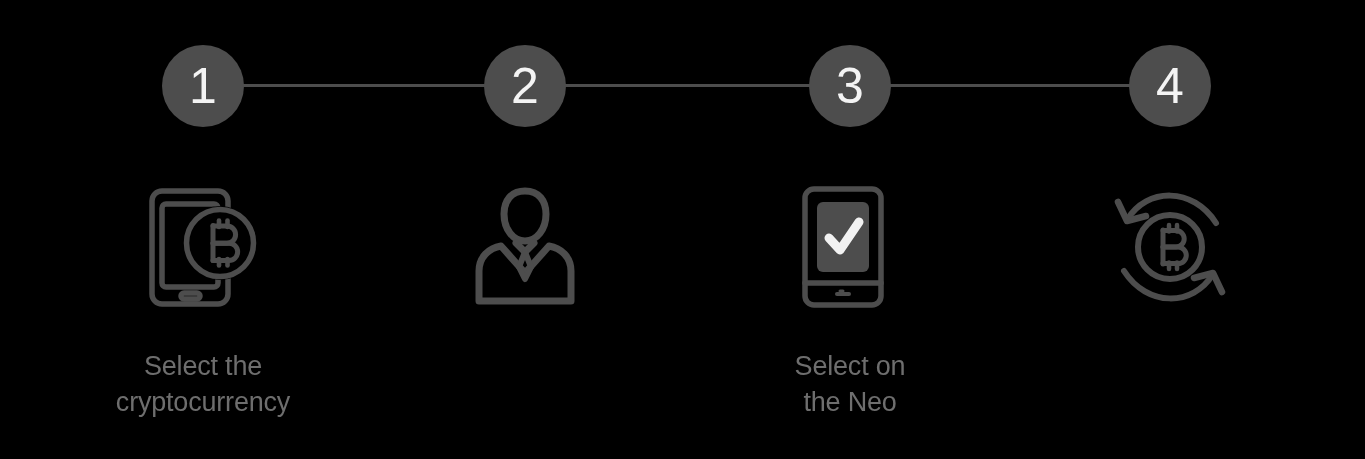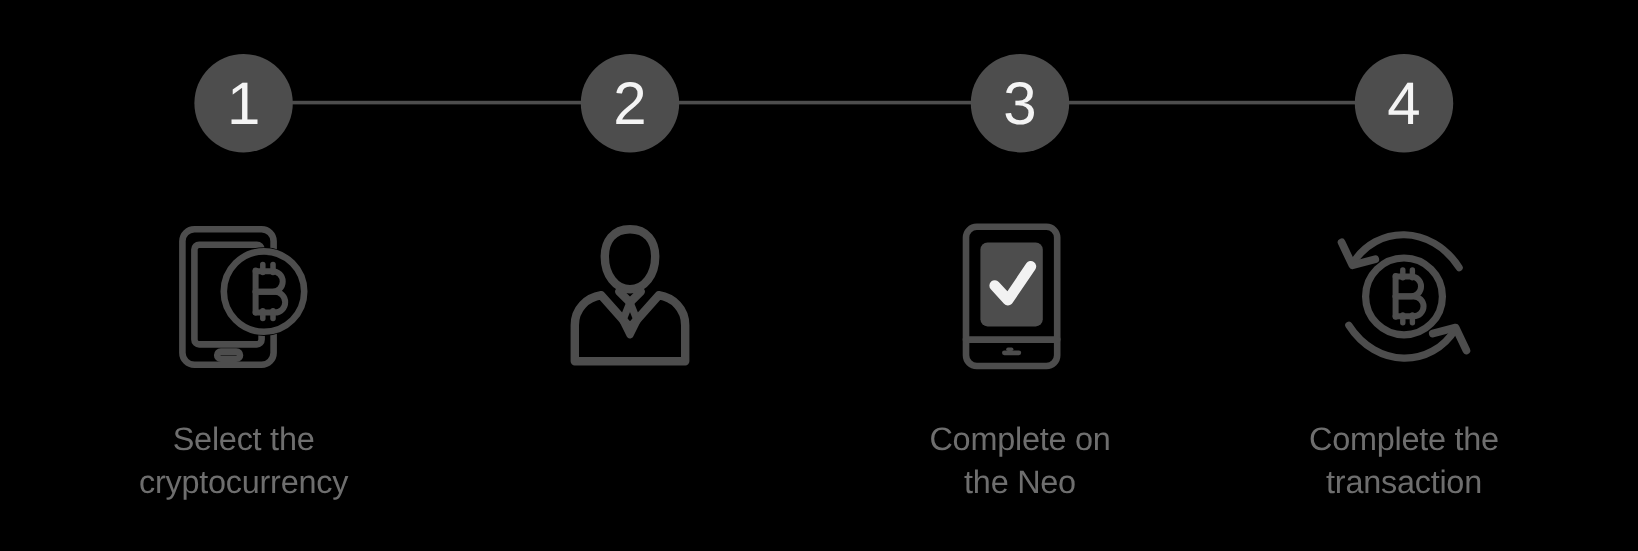--- a/index.html
+++ b/index.html
@@ -179,21 +179,21 @@
 
           <rect x="15" y="16" width="52" height="70" rx="6" ry="6" fill="#4d4d4d" stroke="none"></rect>
 
           <path d="M27 52 L38 64 L57 36" stroke="#f2f2f2" stroke-width="9"></path>
 
           <path d="M35 108 h12" stroke-width="4"></path>
           <path d="M38 105 h3" stroke-width="3"></path>
         </svg>
       </div>
 
-      <div class="caption">Complete on
+      <div class="caption">Select on
 the Neo</div>
     </div>
 
     <div class="step step-4">
       <div class="bullet">4</div>
 
       <div class="icon-wrap">
         <svg width="112" height="114" viewBox="0 0 112 114" fill="none" stroke="#4d4d4d" stroke-width="6" stroke-linecap="round" stroke-linejoin="round">
 
           <path d="M13 30 C 33 -3, 79 -3, 102 33"></path>
@@ -207,18 +207,16 @@
           <path d="M49 40 V74" stroke-width="5"></path>
           <path d="M55 35 V41.5" stroke-width="4.5"></path>
           <path d="M55 72.5 V79" stroke-width="4.5"></path>
           <path d="M63 35 V41.5" stroke-width="4.5"></path>
           <path d="M63 72.5 V79" stroke-width="4.5"></path>
           <path d="M49 40.5 H62 a8.2 8.2 0 0 1 0 16.4 H49" stroke-width="5"></path>
           <path d="M49 57 H64 a8.2 8.2 0 0 1 0 16.6 H49" stroke-width="5"></path>
         </svg>
       </div>
 
-      <div class="caption">Complete the
-transaction</div>
     </div>
 
   </div>
 </div>
 
 </body></html>

